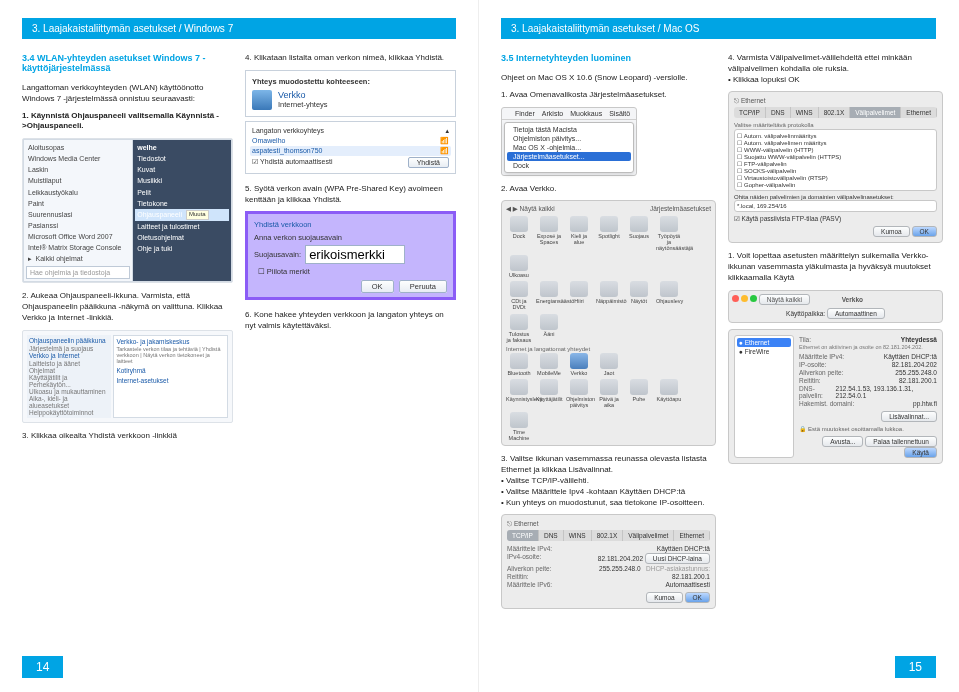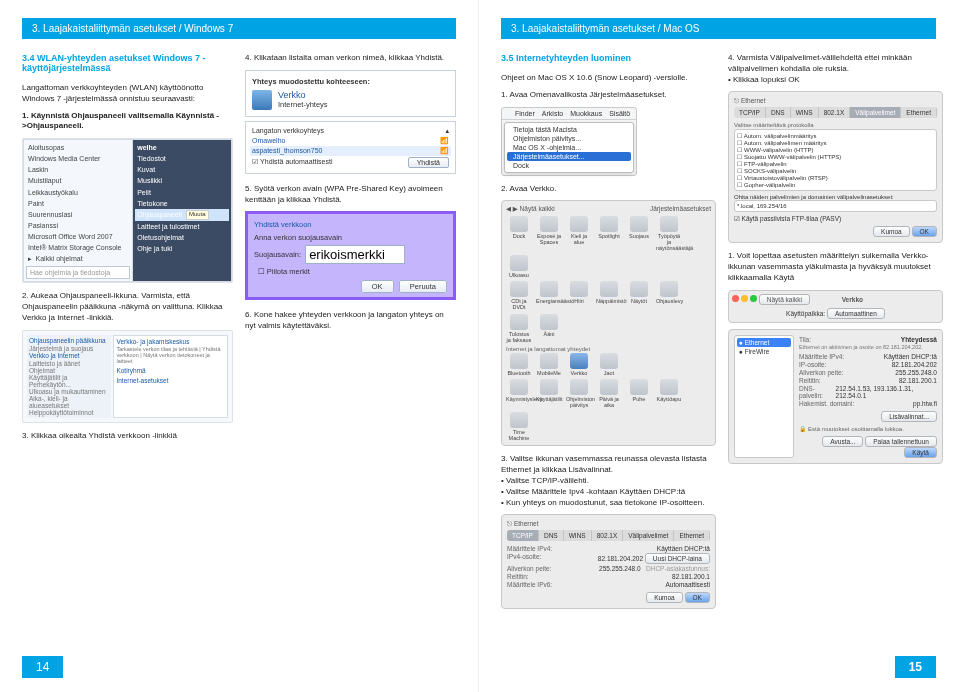--- a/index.html
+++ b/index.html
@@ -8,21 +8,21 @@
   .page { width: 479px; height: 692px; padding: 18px 22px; position: relative; background: #fff; }
   .page.left { border-right: 1px solid #eee; }
   .header-bar { background: #00a4e4; color: #fff; padding: 5px 10px; font-size: 10px; margin-bottom: 14px; }
   .section-title { color: #00a4e4; font-size: 9px; font-weight: bold; margin-bottom: 10px; }
   .body-text { font-size: 8px; line-height: 1.35; color: #222; margin-bottom: 6px; }
   .two-col { display: flex; gap: 12px; }
   .col { flex: 1; }
   .screenshot { background: #f6f8fb; border: 1px solid #dde2e8; border-radius: 2px; padding: 4px; font-size: 7px; color: #444; width: 100%; }
   .pagenum { position: absolute; bottom: 14px; background: #00a4e4; color: #fff; padding: 4px 14px; font-size: 12px; }
   .page.left .pagenum { left: 22px; }
-  .page.right .pagenum { right: 22px; font-weight: bold; }
+  .page.right .pagenum { right: 22px; }
   b { font-weight: bold; }
   .win-list { background: #f4f7fb; border: 1px solid #d3dbe4; padding: 2px; line-height: 1.3; font-size: 7px; }
   .win-list .row { display: flex; align-items: center; gap: 4px; padding: 1px 2px; }
   .win-list .row.sel { background: #cfe4fb; }
   .win-list .search { background: #fff; border: 1px solid #bfcad7; padding: 1px 3px; color: #999; margin-top: 2px; }
   .cp-split { display: flex; gap: 2px; font-size: 6.5px; }
   .cp-split .side { width: 42%; background: #edf2f8; padding: 2px; }
   .cp-split .main { flex: 1; background: #fff; border: 1px solid #d3dbe4; padding: 2px; }
   .label-blue { color: #1a5aa8; margin-bottom: 1px; }
   .label-gray { color: #777; }

